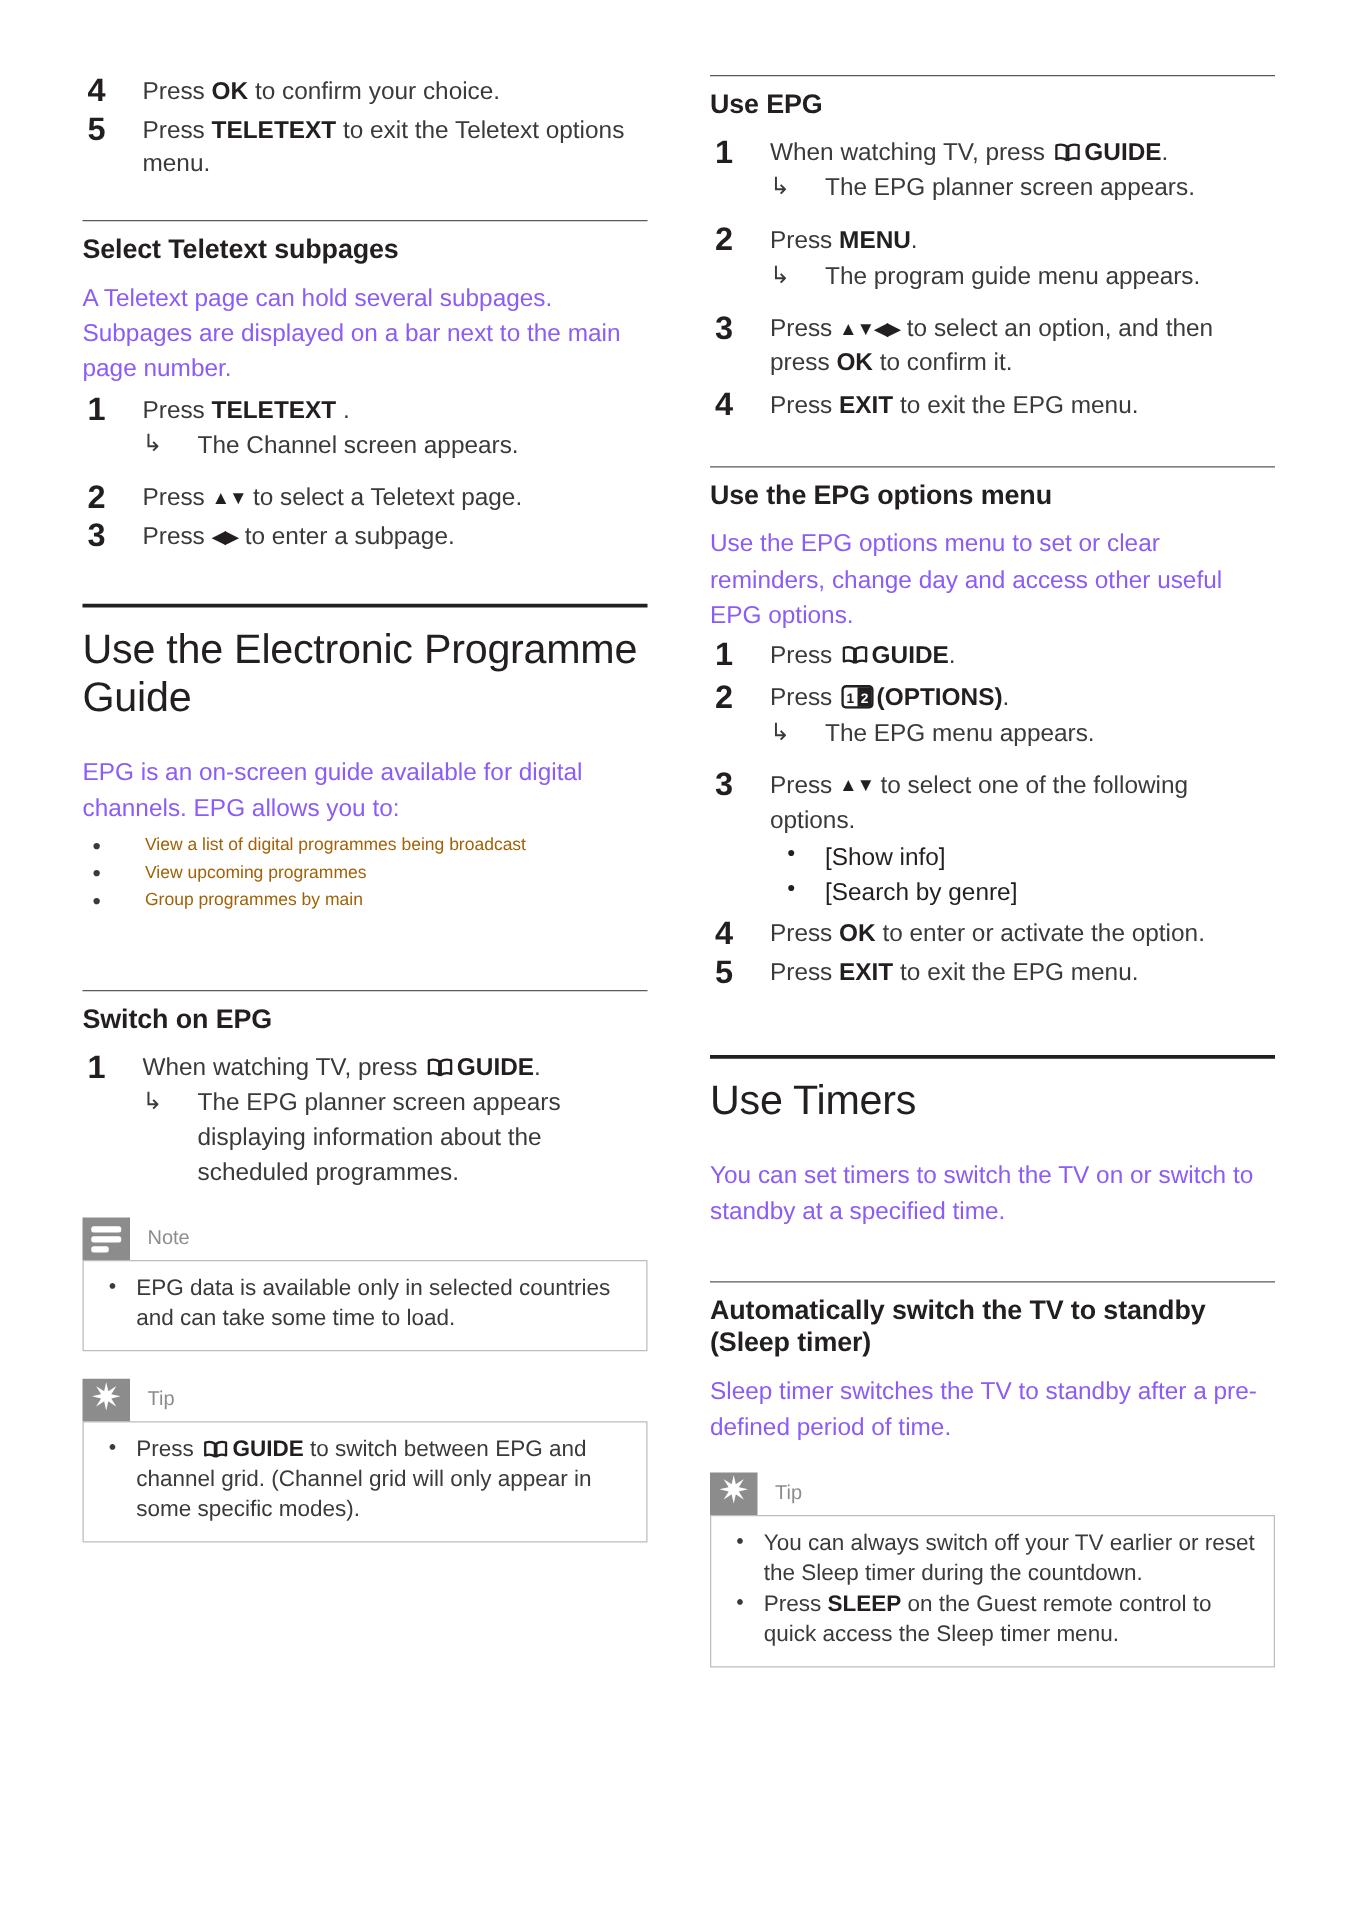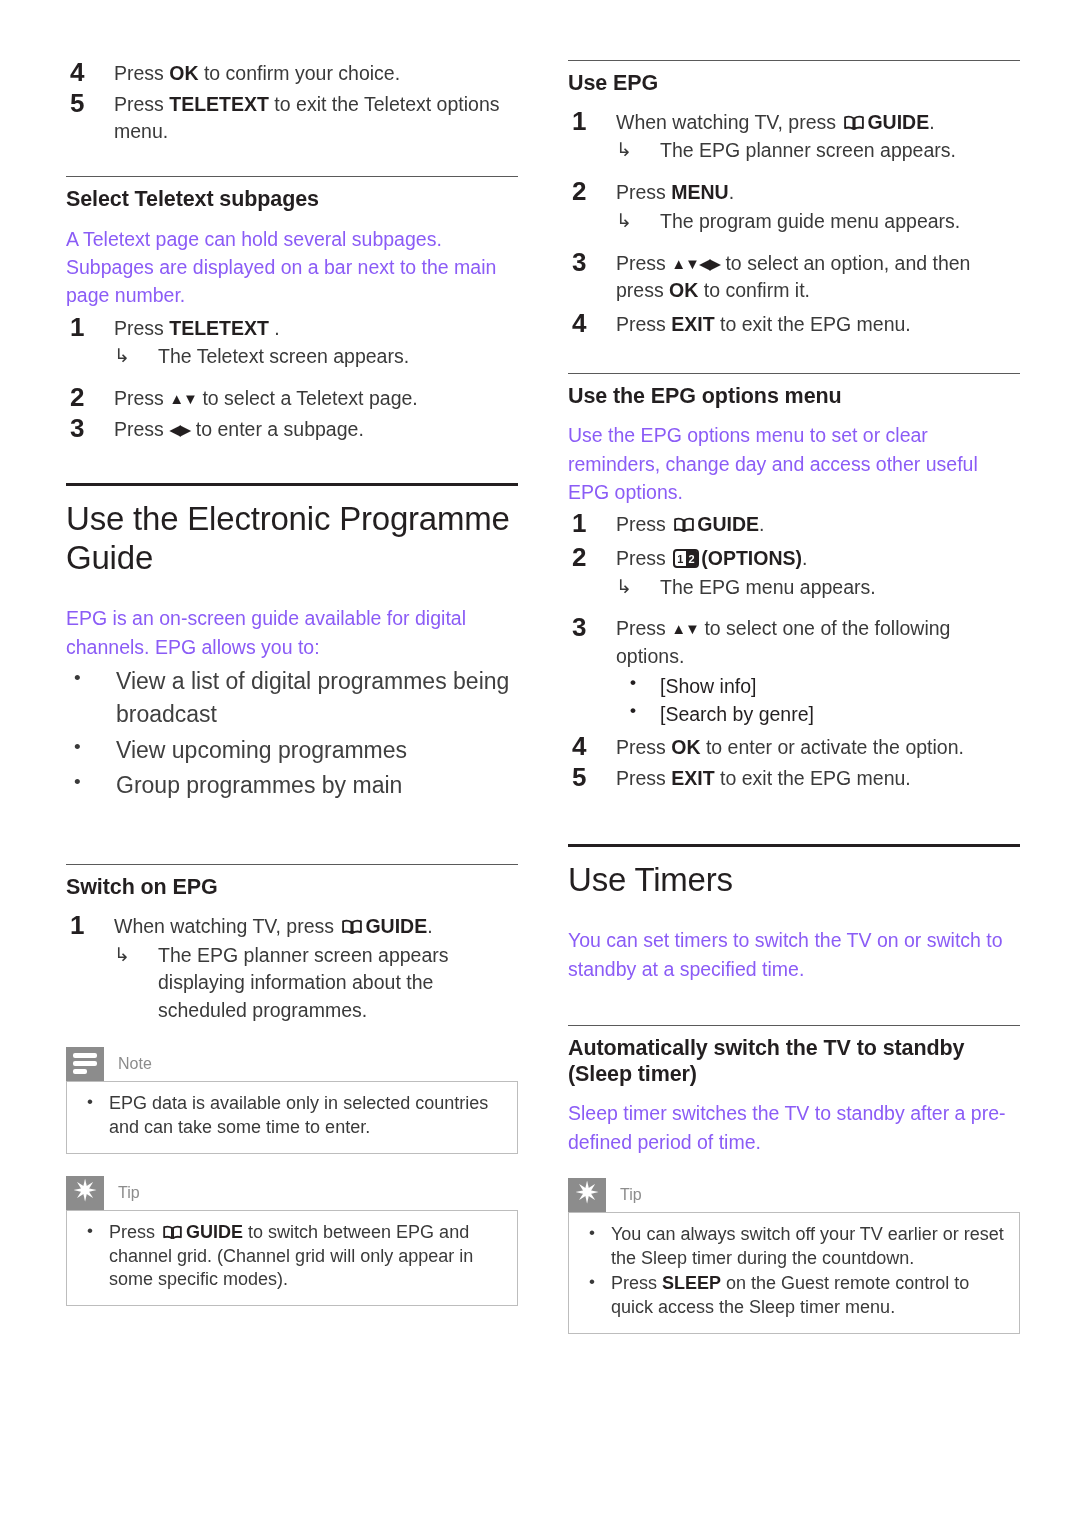--- a/index.html
+++ b/index.html
@@ -105,23 +105,23 @@
     top: 0px;
     font-size: 19px;
     color: #3a3a3a;
   }
 
   
   ul.bullets { margin: 0; padding: 0; list-style: none; }
   ul.bullets > li {
     position: relative;
     padding-left: 50px;
-    font-size: 23px;
+    font-size: 14px;
     line-height: 1.45;
-    color: #404040;
+    color: #a16207;
     margin-bottom: 2px;
   }
   ul.bullets > li::before {
     content: "\2022";
     position: absolute;
     left: 8px;
     top: -1px;
     font-size: 19px;
     color: #3a3a3a;
   }
@@ -279,21 +279,21 @@
       <hr class="rule-thin">
       <h2 class="sub-title">Select Teletext subpages</h2>
       <p class="body">A Teletext page can hold several subpages. Subpages are displayed on a bar next to the main page number.</p>
 
       <div class="steps" style="margin-top:5px;">
         <div class="step">
           <span class="step-num">1</span>
           <span class="step-text"><span>Press </span><b>TELETEXT</b><span> .</span></span>
           <div class="result">
             <span class="arrow">↳</span>
-            <span>The Teletext screen appears.</span>
+            <span>The Channel screen appears.</span>
           </div>
         </div>
         <div class="step" style="margin-top:14px;">
           <span class="step-num">2</span>
           <span class="step-text"><span>Press </span><span class="nav-keys">▲▼</span><span> to select a Teletext page.</span></span>
         </div>
         <div class="step">
           <span class="step-num">3</span>
           <span class="step-text"><span>Press </span><span class="nav-keys">◀▶</span><span> to enter a subpage.</span></span>
         </div>
@@ -335,21 +335,21 @@
           <div class="note-bars">
               <span></span>
               <span></span>
               <span></span>
             </div>
         </div>
         <div class="callout-label">Note</div>
       </div>
       <div class="callout-body">
         <ul>
-          <li>EPG data is available only in selected countries and can take some time to enter.</li>
+          <li>EPG data is available only in selected countries and can take some time to load.</li>
         </ul>
       </div>
     </div>
 
     <div class="callout">
       <div class="callout-head">
         <div class="callout-icon">
           <div class="tip-star">✷</div>
         </div>
         <div class="callout-label">Tip</div>

